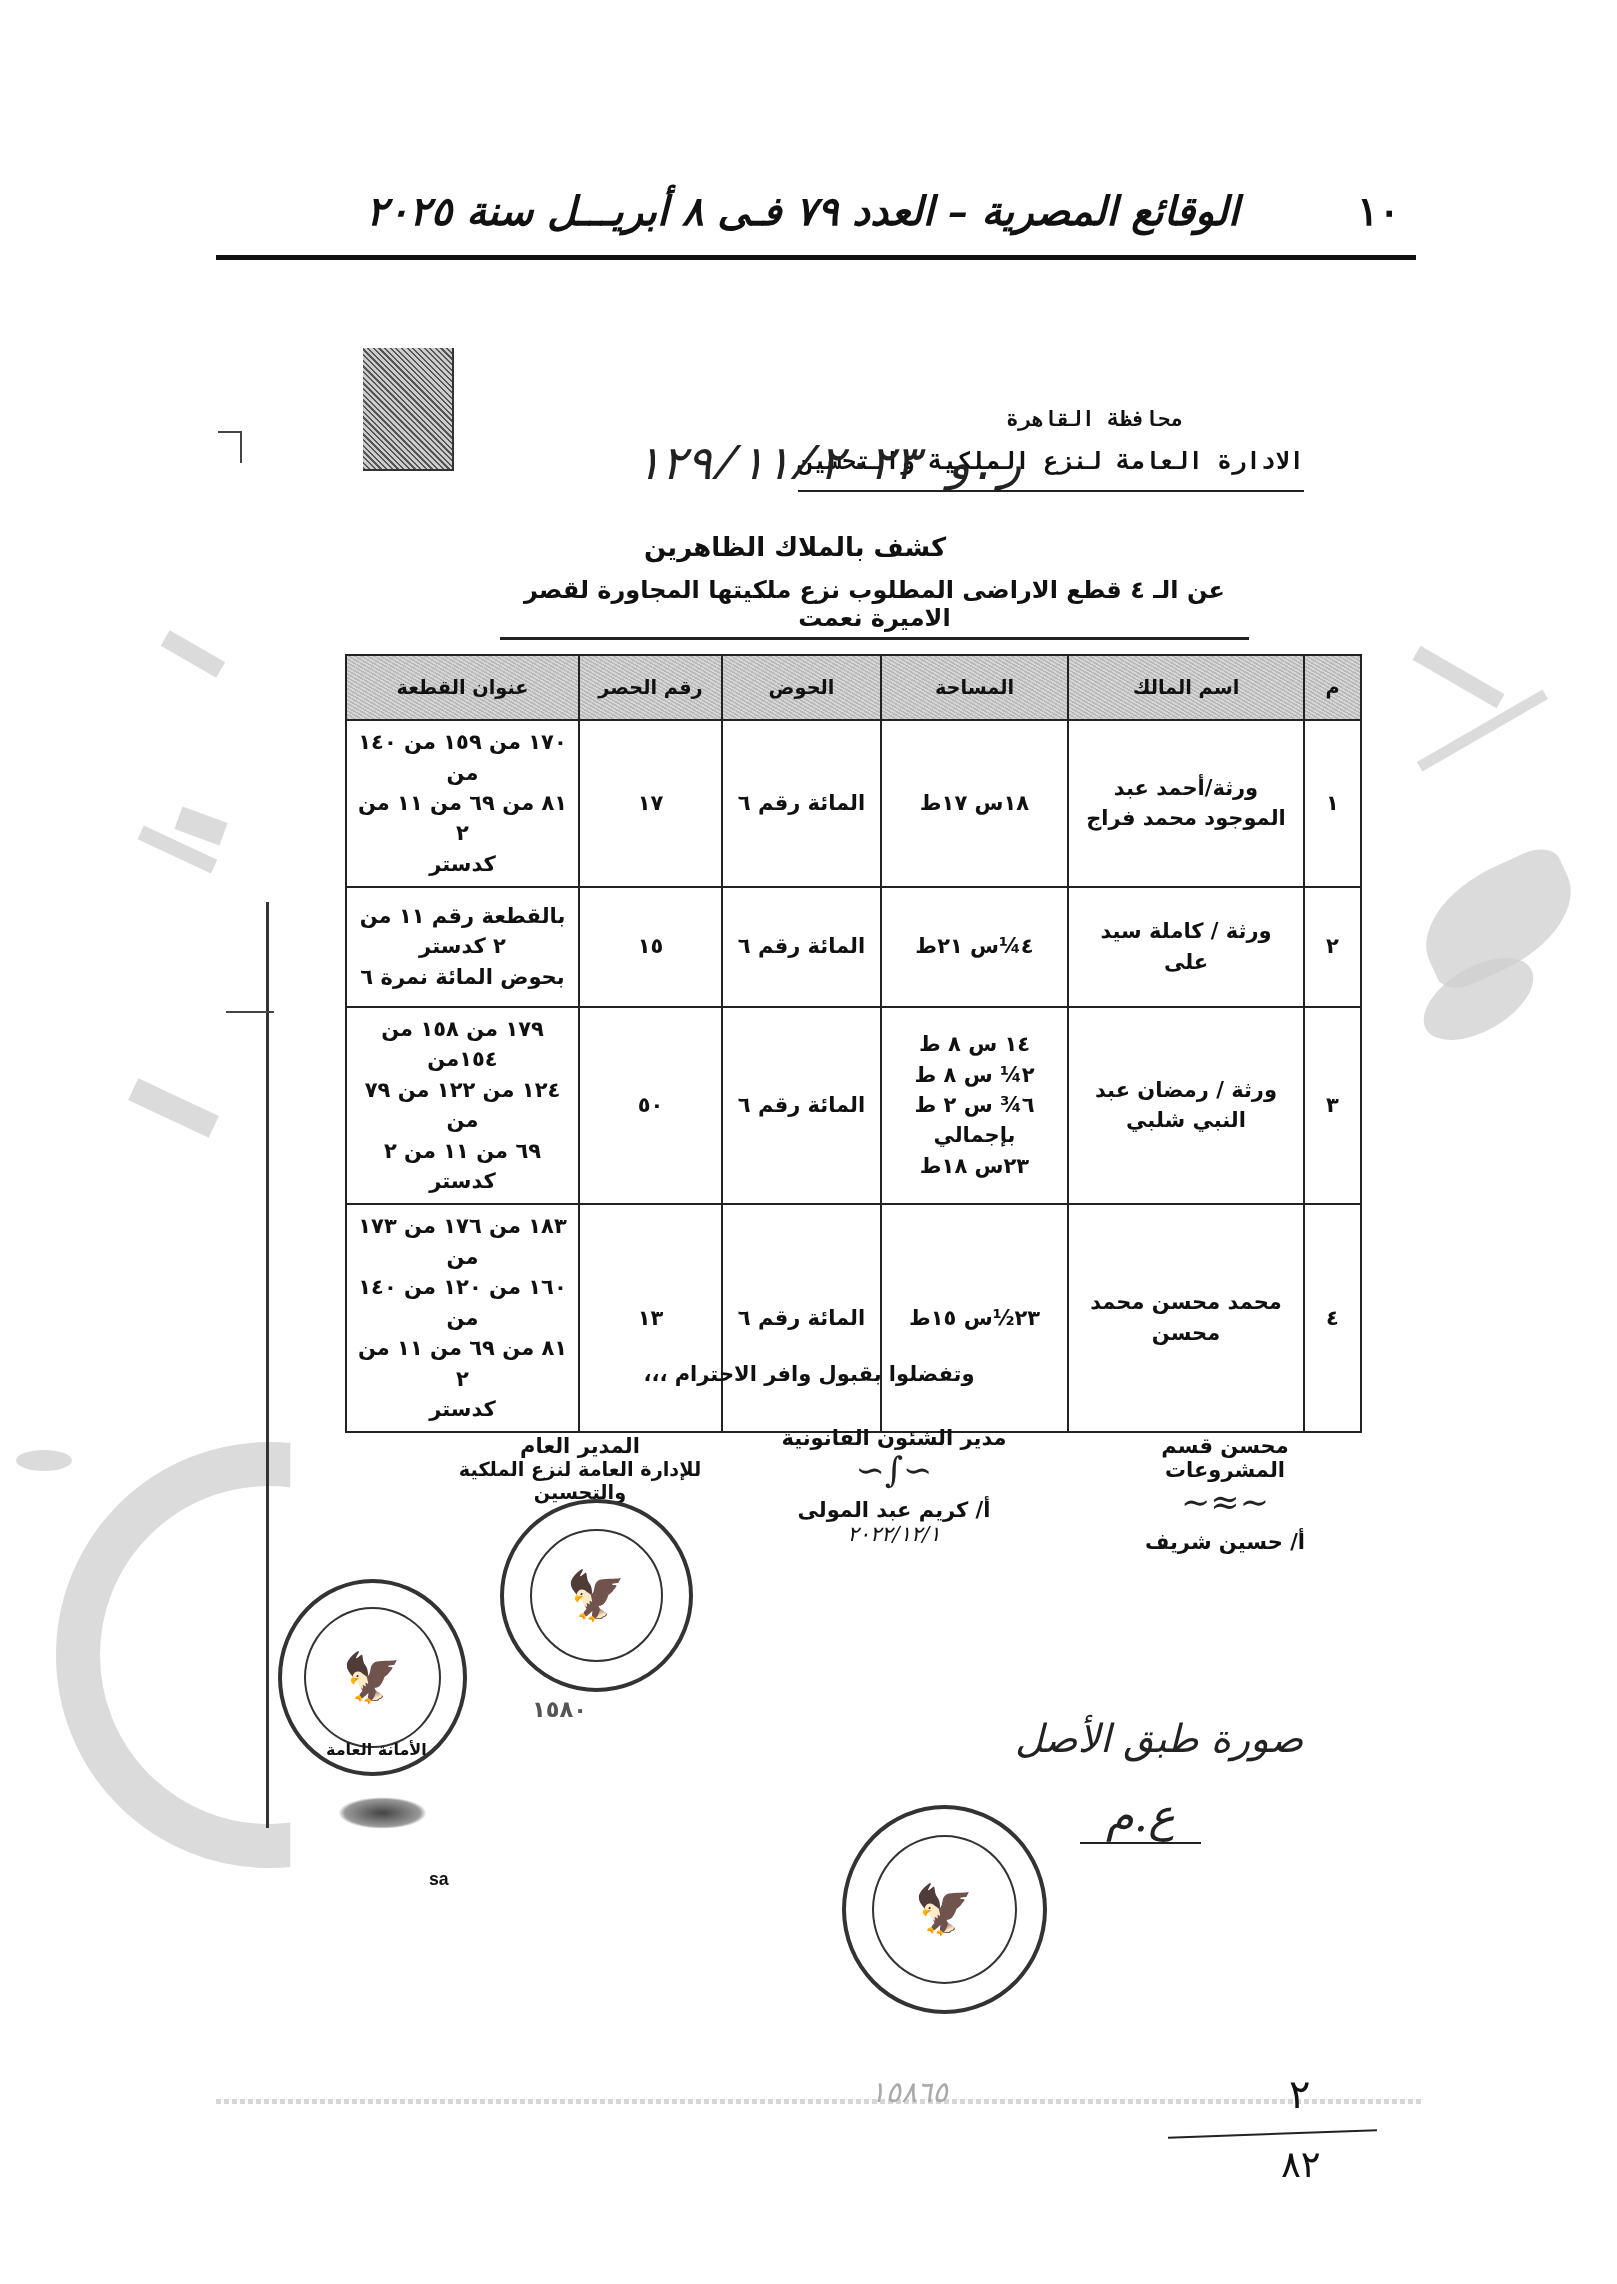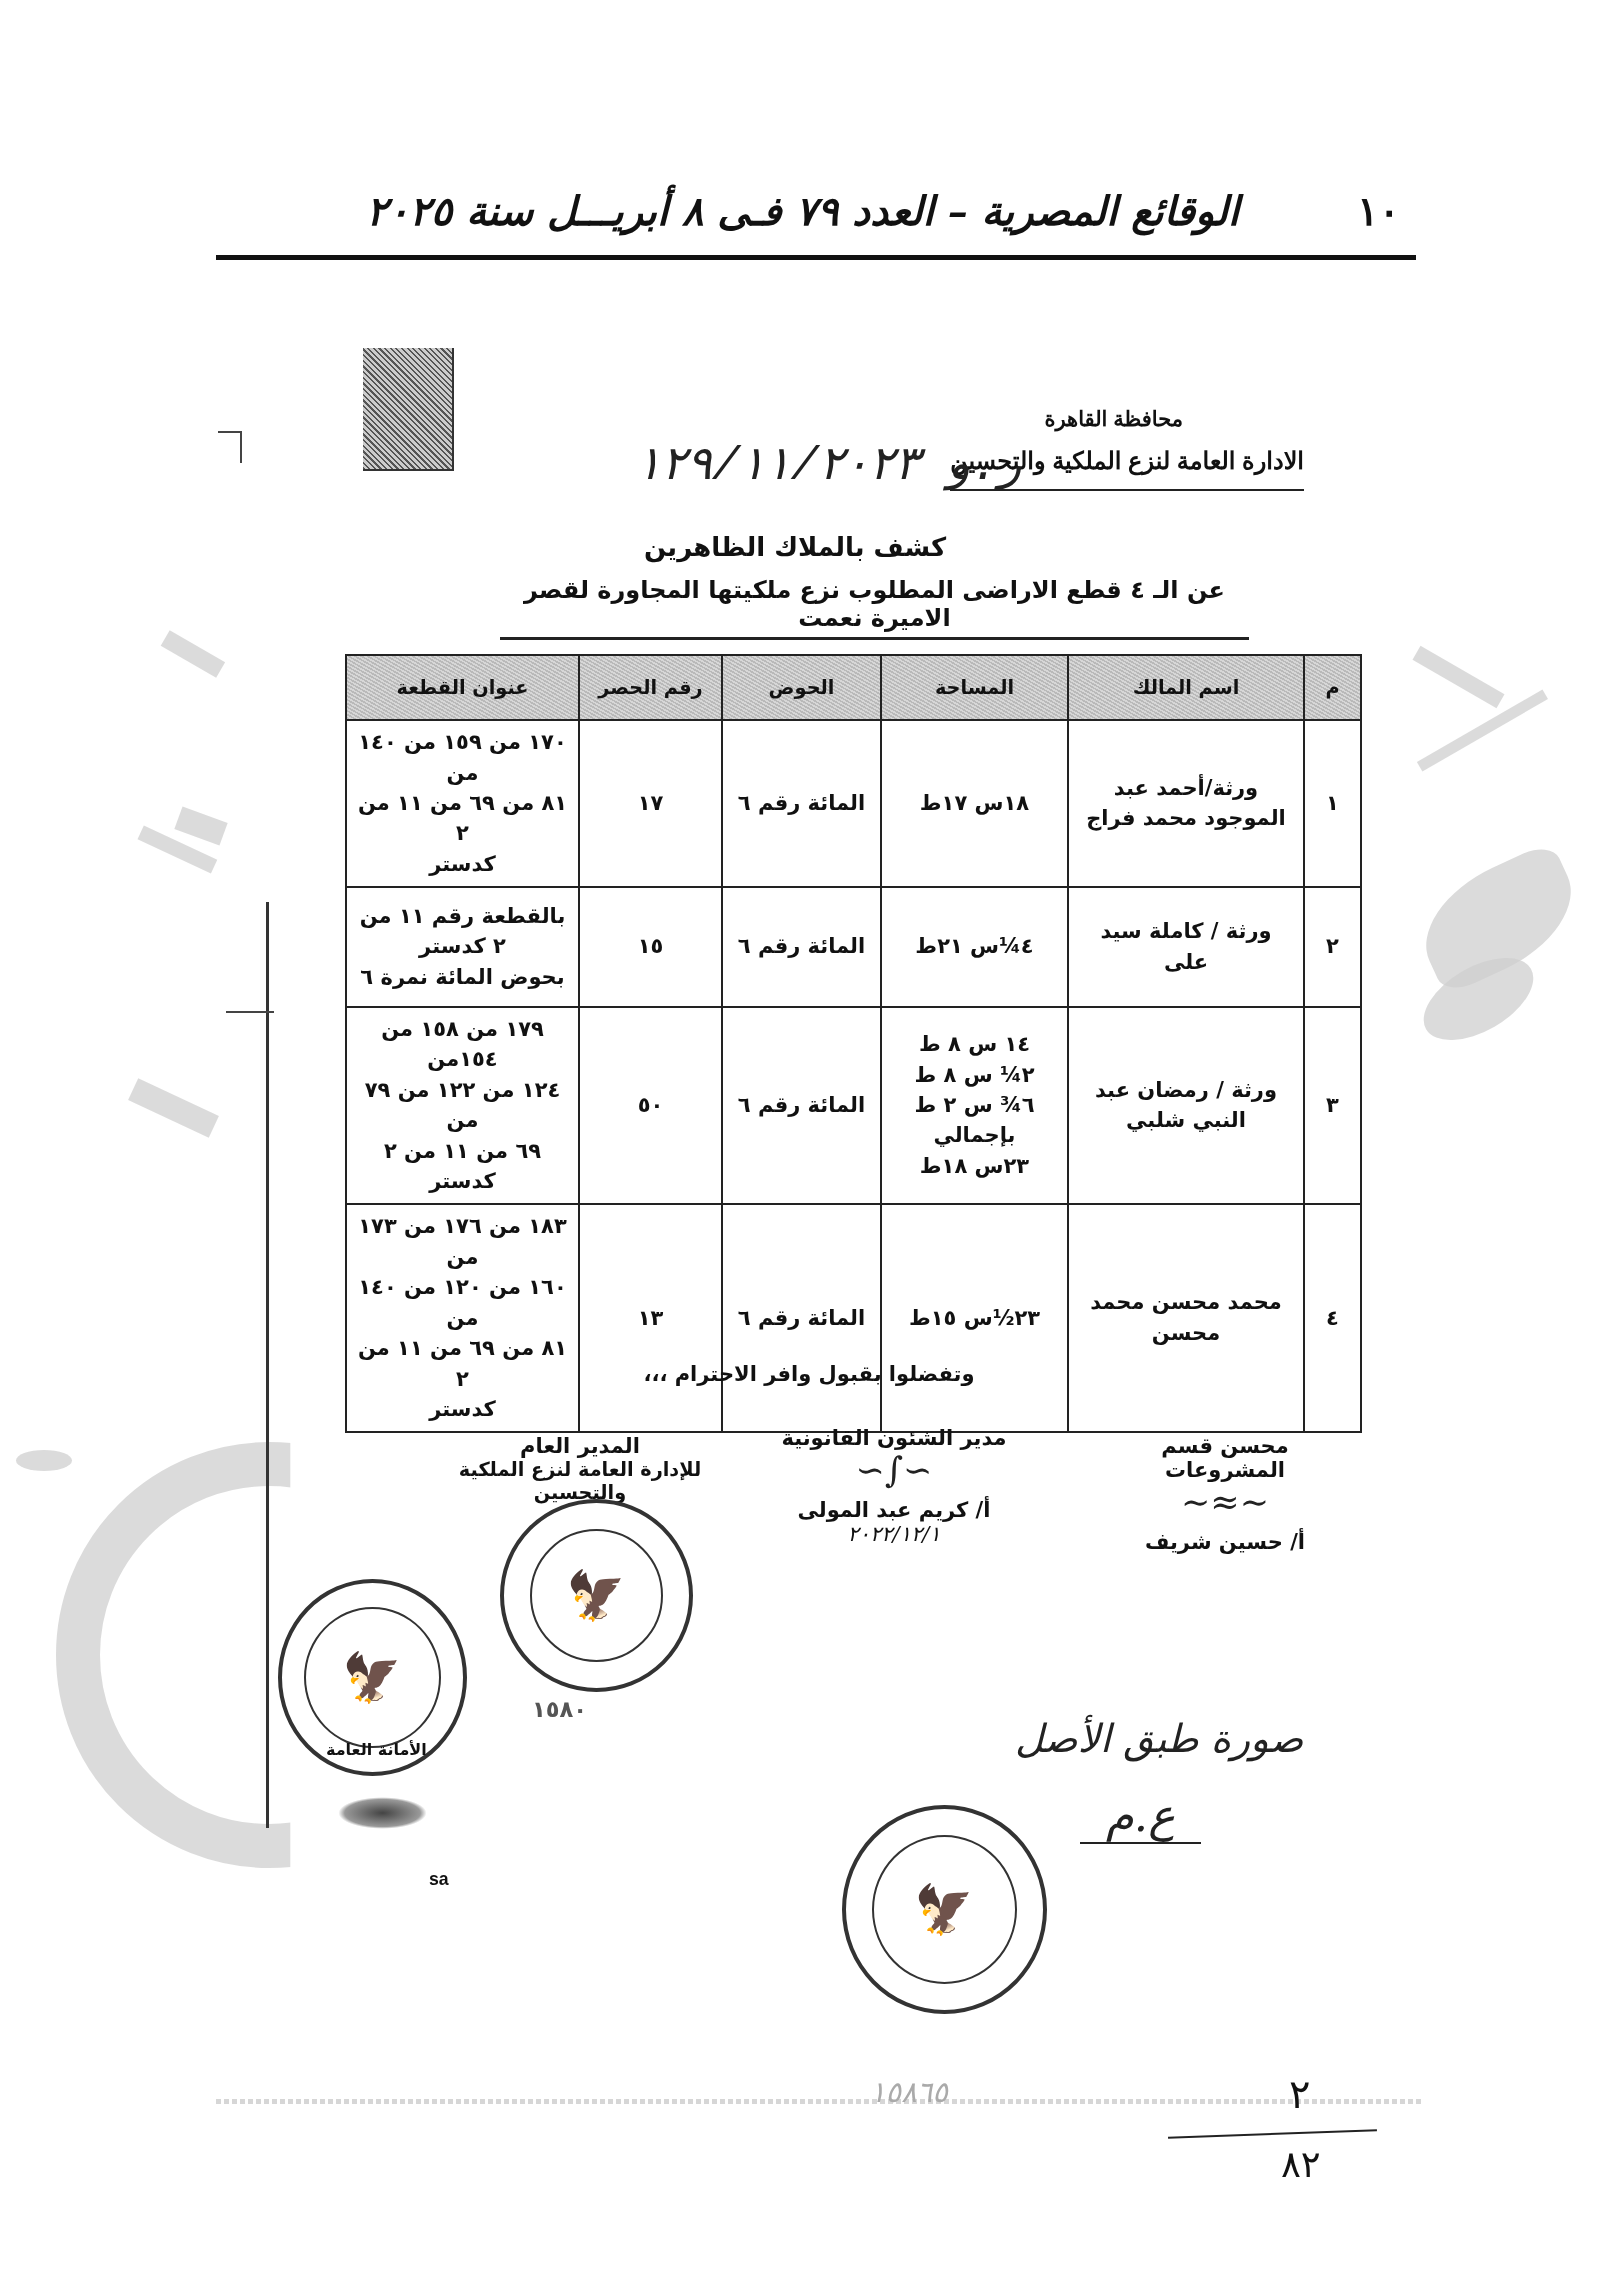--- a/index.html
+++ b/index.html
@@ -14,21 +14,21 @@
   .margin-line { left: 266px; top: 902px; width: 3.2px; height: 926px; background: #333; }
   .crop-mark-h { height: 1.6px; background: #444; }
   .crop-mark-v { width: 1.6px; background: #444; }
 
   .watermark { background: #cfcfcf; opacity: 0.75; }
 
   .logo { left: 363px; top: 348px; width: 89px; height: 121px;
           background: repeating-linear-gradient(45deg,#555 0 1.6px,#ccc 1.6px 4px);
           border-right: 2.4px solid #333; border-bottom: 2.4px solid #333; }
 
-  .org { direction: rtl; text-align: left; font-weight: bold; font-family: Liberation Sans, sans-serif; }
+  .org { direction: rtl; text-align: left; font-weight: bold; font-family: Liberation Mono, monospace; }
   .org-gov { right: 435px; top: 407px; font-size: 21px; }
   .org-dept { right: 314px; top: 447px; font-size: 24px; border-bottom: 2.4px solid #222; padding-bottom: 14px; }
 
   .hand-ref { left: 636px; top: 435px; font-size: 47px; font-family: Liberation Mono, monospace; font-style: italic; color: #222; direction: rtl; }
   .doc-title { left: 0; width: 1590px; top: 532px; text-align: center; font-weight: bold; font-size: 26px; direction: rtl; }
   .doc-subtitle { left: 500px; width: 749px; top: 576px; text-align: center; font-weight: bold; font-size: 24px; direction: rtl;
                   border-bottom: 3.2px solid #222; padding-bottom: 4.8px; }
 
   table.owners { position: absolute; left: 345px; top: 654px; width: 1017px; border-collapse: collapse; direction: rtl;
                  font-family: "DejaVu Sans", sans-serif; font-weight: bold; }

